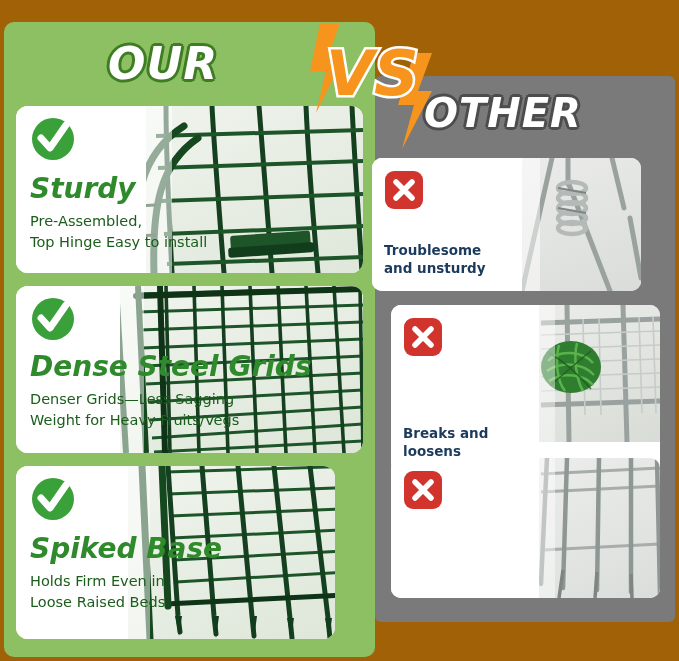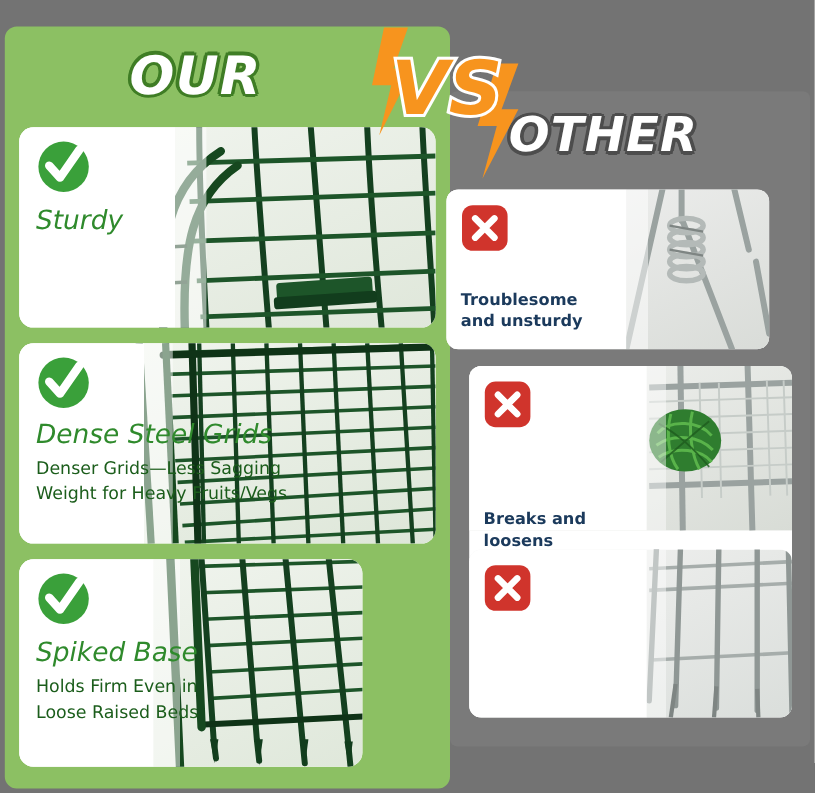--- a/index.html
+++ b/index.html
@@ -12,21 +12,21 @@
     height: 661px;
     font-family: "Liberation Sans", sans-serif;
     position: relative;
     overflow: hidden;
   }
 
   #stage {
     position: relative;
     width: 679px;
     height: 661px;
-    background: #737373;
+    background: #a16207;
   }
 
   
   .panel {
     position: absolute;
     box-sizing: border-box;
   }
 
   #our-panel {
     left: 4px;
@@ -97,41 +97,41 @@
   
   .our-card {
     position: absolute;
     background: #ffffff;
     border-radius: 12px;
     box-sizing: border-box;
     overflow: hidden;
   }
   #our-card-1 { left: 16px; top: 106px; width: 347px; height: 167px; }
   #our-card-2 { left: 16px; top: 286px; width: 347px; height: 167px; }
-  #our-card-3 { left: 16px; top: 466px; width: 286px; height: 173px; }
+  #our-card-3 { left: 16px; top: 466px; width: 319px; height: 173px; }
 
   .our-card .card-photo {
     position: absolute;
     right: 0;
     top: 0;
     bottom: 0;
     width: 100%;
   }
   .our-card .card-text {
     position: absolute;
     left: 14px;
     top: 10px;
     width: 250px;
     z-index: 4;
   }
   .card-title {
     font-family: "DejaVu Sans", sans-serif;
-    font-weight: normal;
+    font-weight: bold;
     font-style: italic;
-    font-size: 22px;
+    font-size: 28px;
     color: #2f8a2c;
     margin: 0 0 6px 0;
     white-space: nowrap;
   }
   #our-card-1 .card-title { margin-top: 56px; }
   #our-card-2 .card-title { margin-top: 54px; }
   #our-card-3 .card-title { margin-top: 56px; }
   .card-body {
     font-family: "DejaVu Sans", sans-serif;
     font-size: 14.5px;
@@ -247,20 +247,22 @@
       </svg>
     </div>
     <div class="check-badge">
       <svg width="46" height="46" viewBox="0 0 46 46">
         <circle cx="23" cy="23" r="21" fill="#3aa03a"></circle>
         <path d="M11 22 L20 32 L36 9" stroke="#ffffff" stroke-width="7" fill="none" stroke-linecap="round" stroke-linejoin="round"></path>
       </svg>
     </div>
     <div class="card-text">
       <div class="card-title">Sturdy</div>
+      <div class="card-body">Pre-Assembled,
+Top Hinge Easy to install</div>
     </div>
   </div>
 
   <div class="our-card" id="our-card-2">
     <div class="card-photo">
       <svg width="347" height="167" viewBox="0 0 347 167">
         <defs>
           <linearGradient id="g2bg" x1="0" y1="0" x2="1" y2="1">
             <stop offset="0" stop-color="#f4f7f2"></stop>
             <stop offset="1" stop-color="#dde6d8"></stop>

